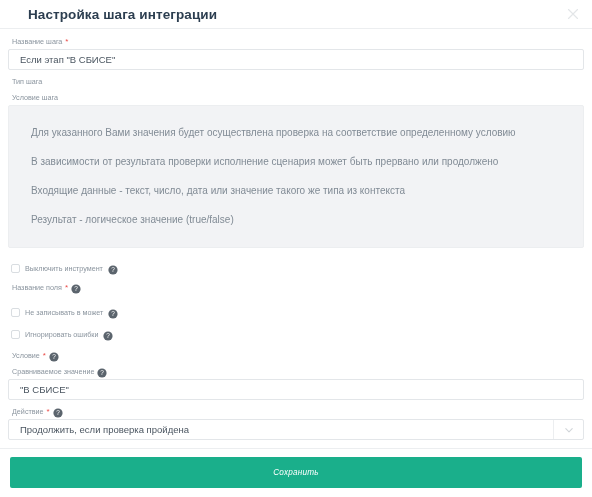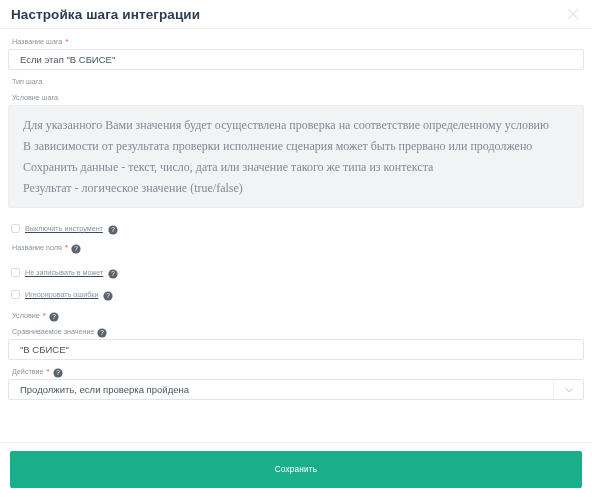--- a/index.html
+++ b/index.html
@@ -23,21 +23,21 @@
     background: #ffffff;
   }
 
   
   .header {
     height: 29px;
     min-height: 29px;
     display: flex;
     align-items: center;
     justify-content: space-between;
-    padding: 0 12px 0 11px;
+    padding: 0 12px 0 28px;
     border-bottom: 1px solid #eceef0;
     box-sizing: border-box;
   }
   .header-title {
     font-size: 13.5px;
     font-weight: bold;
     color: #2c3e50;
     letter-spacing: 0.1px;
     white-space: nowrap;
   }
@@ -124,40 +124,38 @@
 
   
   .desc-box {
     background: #f2f3f5;
     border: 1px solid #eceef0;
     border-radius: 2px;
     padding: 9px 0 8px 0;
     box-sizing: border-box;
   }
   .desc-line {
-    font-size: 12px;
+    font-size: 10px;
     color: #818b95;
     padding: 0 14px;
-    margin: 0;
+    margin: 8px;
     line-height: 1;
     height: 21px;
     display: flex;
     align-items: center;
     white-space: nowrap;
-    font-family: Liberation Serif, serif;
   }
 
   
   .checkbox-row {
     display: flex;
     align-items: center;
     gap: 5px;
     height: 14px;
     margin: 0 0 8px 3px;
-    text-decoration: underline;
   }
   .checkbox {
     width: 9px;
     height: 9px;
     border: 1px solid #d9dde1;
     border-radius: 2px;
     background: #fff;
     box-sizing: border-box;
     flex: 0 0 auto;
     cursor: pointer;
@@ -173,32 +171,33 @@
   .spacer-xs { height: 2px; }
 
   
   .footer {
     border-top: 1px solid #eceef0;
     padding: 8px 10px 9px 10px;
     box-sizing: border-box;
   }
   .save-button {
     width: 100%;
-    height: 37px;
+    height: 31px;
     background: #1aaf8b;
     border: none;
     border-radius: 2px;
     color: #ffffff;
     font-size: 8.2px;
     font-family: "Liberation Sans", "DejaVu Sans", sans-serif;
     letter-spacing: 0.2px;
     cursor: pointer;
     display: flex;
     align-items: center;
     justify-content: center;
+    font-style: italic;
   }
 </style>
 </head>
 <body>
 
 <div class="dialog">
 
   <div class="header">
     <div class="header-title">Настройка шага интеграции</div>
     <span class="close-icon">
@@ -226,21 +225,21 @@
       </div>
     </div>
 
     <div class="field">
       <div class="field-label">
         <span>Условие шага</span>
       </div>
       <div class="desc-box">
         <p class="desc-line">Для указанного Вами значения будет осуществлена проверка на соответствие определенному условию</p>
         <p class="desc-line">В зависимости от результата проверки исполнение сценария может быть прервано или продолжено</p>
-        <p class="desc-line">Сохранить данные - текст, число, дата или значение такого же типа из контекста</p>
+        <p class="desc-line">Входящие данные - текст, число, дата или значение такого же типа из контекста</p>
         <p class="desc-line">Результат - логическое значение (true/false)</p>
       </div>
     </div>
 
     <div class="spacer-sm"></div>
 
     <div class="checkbox-row">
       <span class="checkbox"></span>
       <span class="checkbox-label">Выключить инструмент</span>
       <span class="help-icon">

